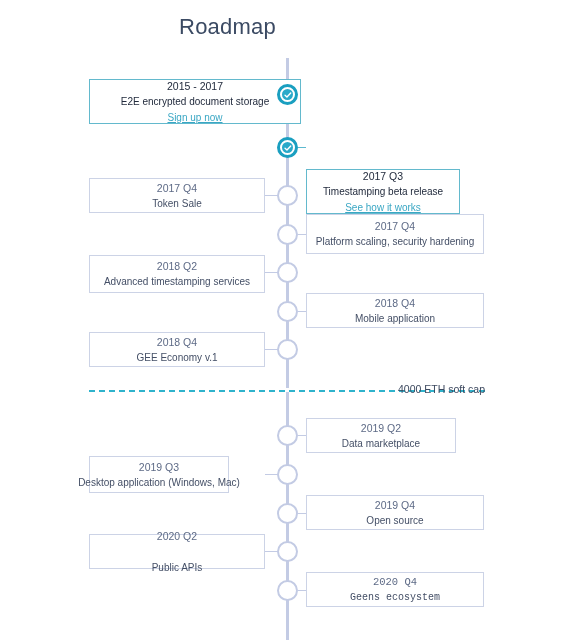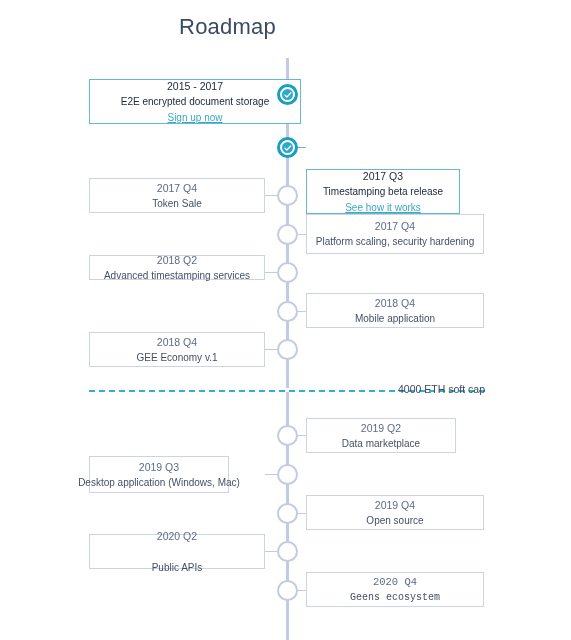--- a/index.html
+++ b/index.html
@@ -204,21 +204,21 @@
         <div class="link">See how it works</div>
       </div>
       <div class="card" style="top: 178px; height: 35px; left: 89px; width: 176px;">
         <div class="period">2017 Q4</div>
         <div class="title">Token Sale</div>
       </div>
       <div class="card" style="top: 214px; height: 40px; left: 306px; width: 178px;">
         <div class="period">2017 Q4</div>
         <div class="title">Platform scaling, security hardening</div>
       </div>
-      <div class="card" style="top: 255px; height: 25px; left: 89px; width: 176px;">
+      <div class="card" style="top: 255px; height: 38px; left: 89px; width: 176px;">
         <div class="period">2018 Q2</div>
         <div class="title">Advanced timestamping services</div>
       </div>
       <div class="card" style="top: 293px; height: 35px; left: 306px; width: 178px;">
         <div class="period">2018 Q4</div>
         <div class="title">Mobile application</div>
       </div>
       <div class="card" style="top: 332px; height: 35px; left: 89px; width: 176px;">
         <div class="period">2018 Q4</div>
         <div class="title">GEE Economy v.1</div>

